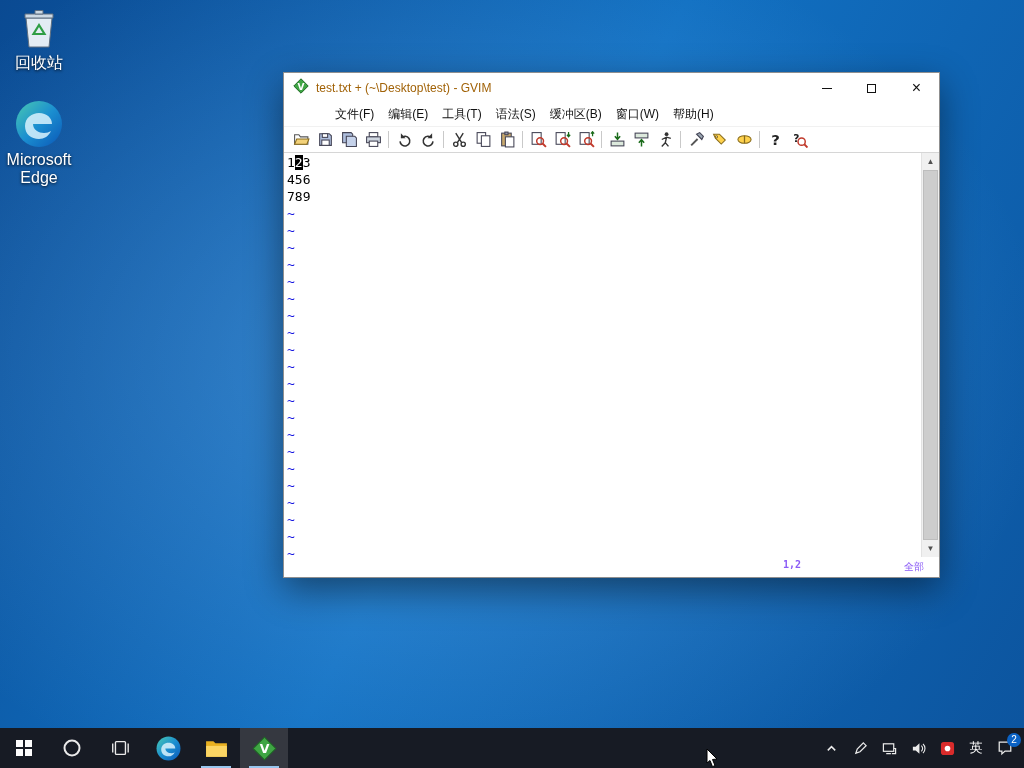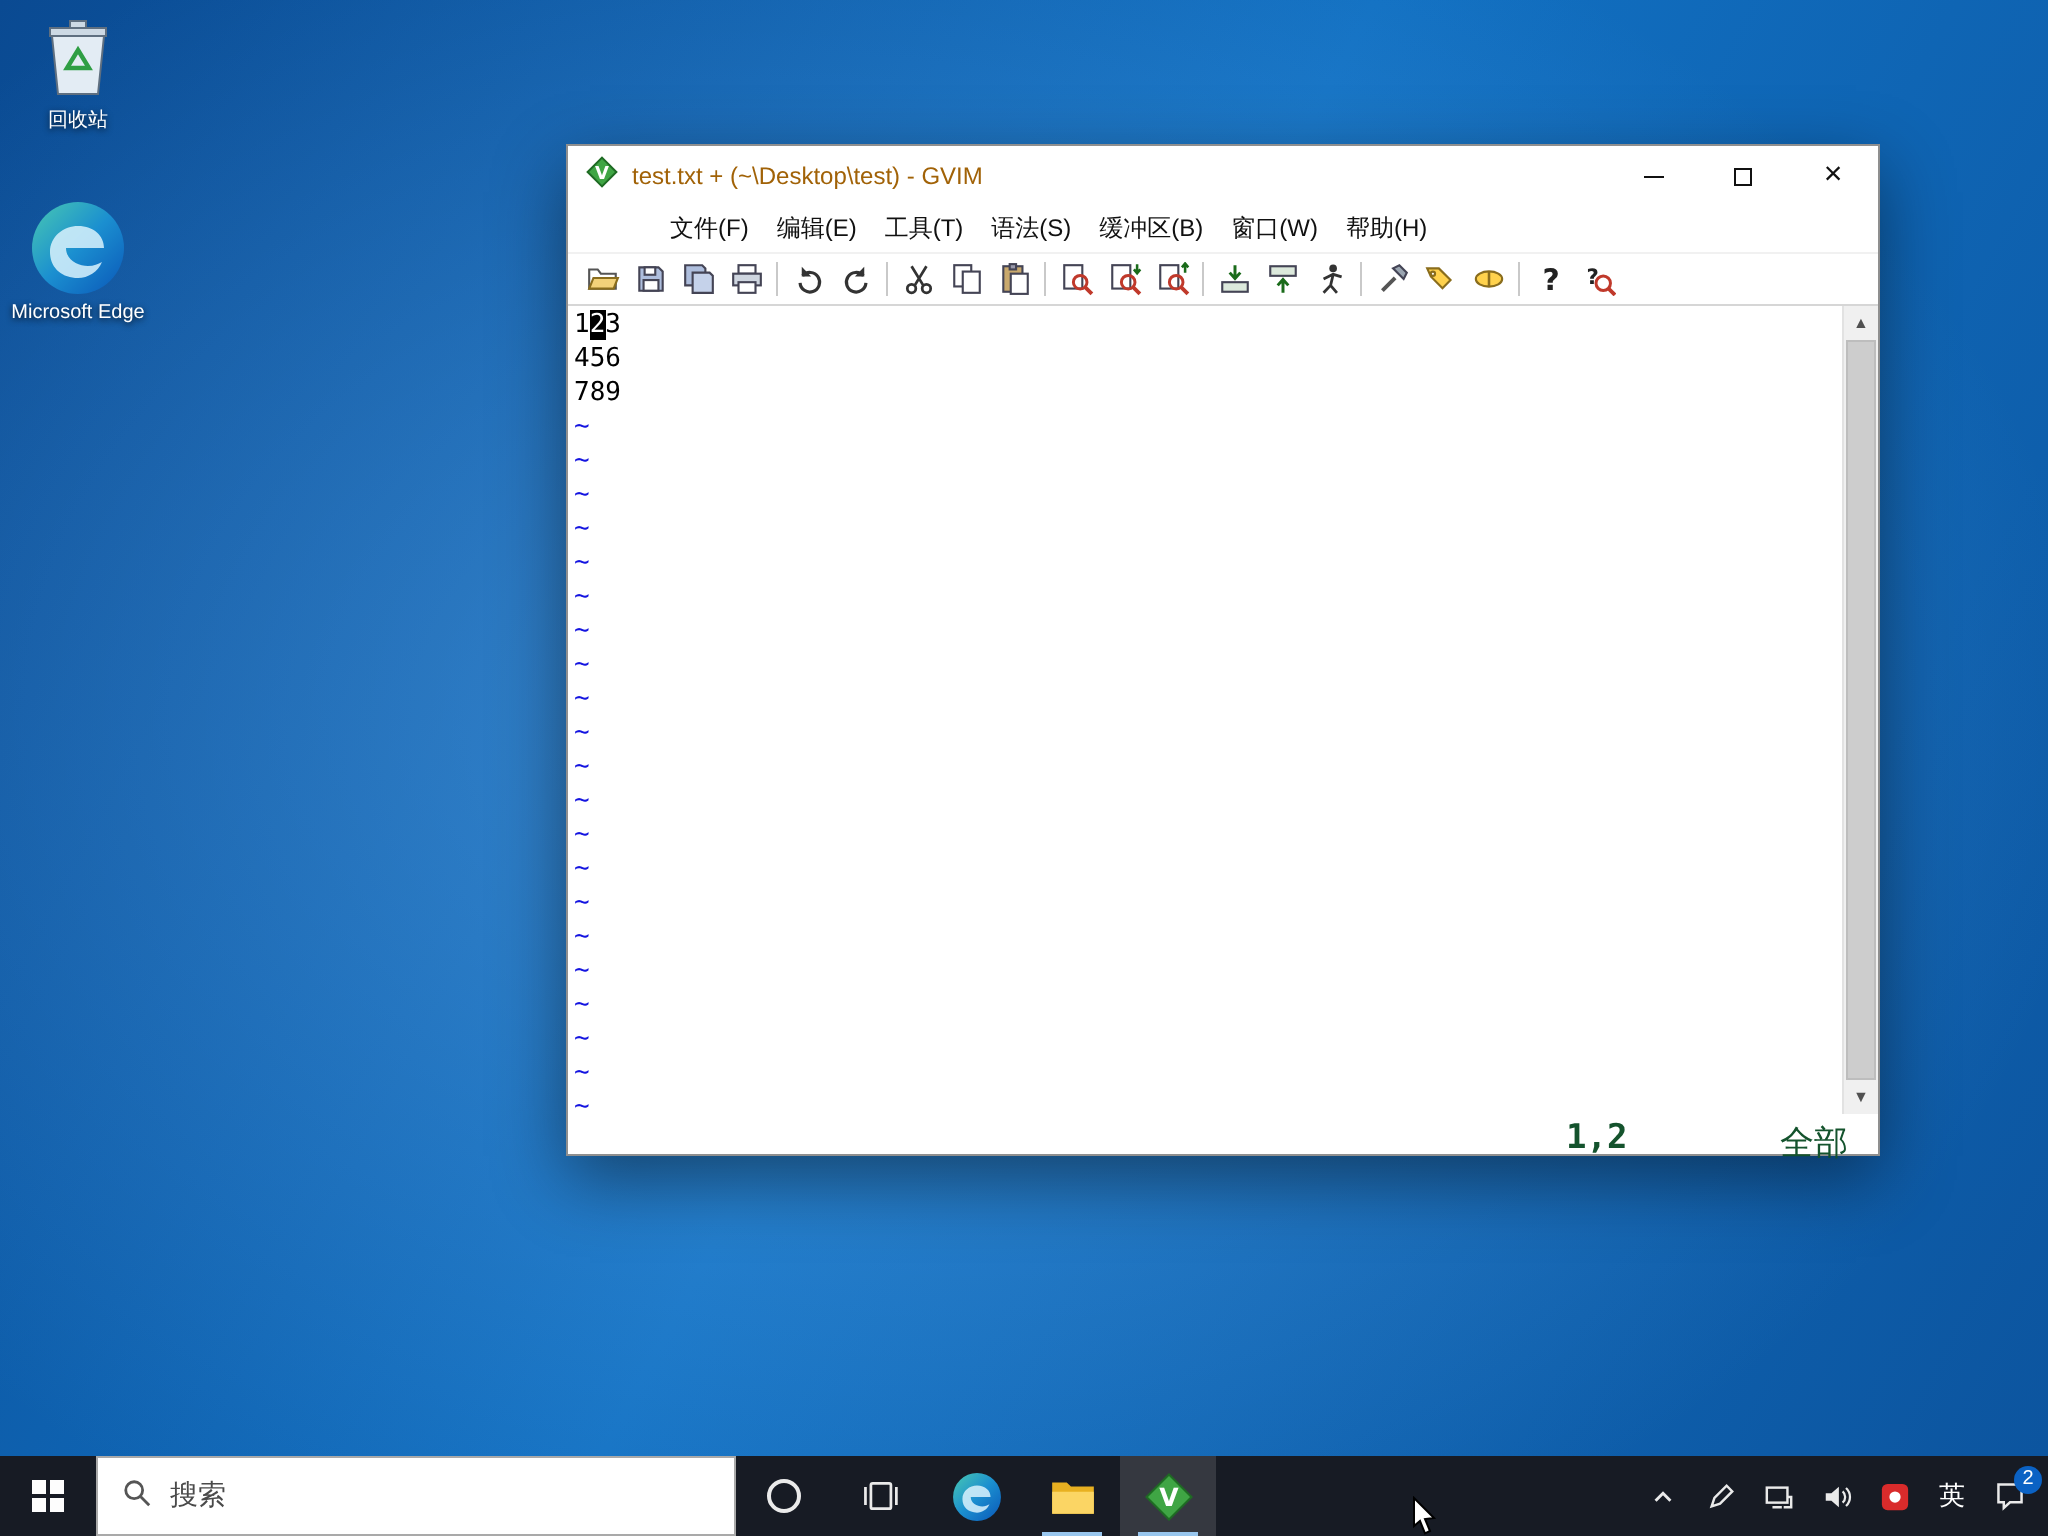--- a/index.html
+++ b/index.html
@@ -5,21 +5,21 @@
   * { box-sizing: border-box; margin: 0; padding: 0; }
   html, body { width: 1024px; height: 768px; }
   body { position: relative; overflow: hidden; font-family: "Liberation Sans","DejaVu Sans",sans-serif; background:#0d5aa8; }
 
   .desktop { position:absolute; inset:0;
     background:
       radial-gradient(ellipse 1000px 740px at 42% 48%, rgba(135,198,255,.35), rgba(135,198,255,0) 62%),
       linear-gradient(118deg,#0a4a92 0%, #1170c2 48%, #0c549e 100%);
   }
 
-  .desktop-icon { position:absolute; width:78px; text-align:center; color:#fff; font-size:10px; text-shadow:0 1px 3px rgba(0,0,0,.85); cursor:default; }
+  .desktop-icon { position:absolute; width:78px; text-align:center; color:#fff; font-size:16px; text-shadow:0 1px 3px rgba(0,0,0,.85); cursor:default; }
   #icon-recycle { left:0; top:8px; }
   #icon-edge { left:0; top:100px; }
   .desktop-icon .glyph { display:flex; justify-content:center; margin-bottom:3px; }
 
   
   .gvim-window { position:absolute; left:283px; top:72px; width:657px; height:506px; background:#fff;
     border:1px solid #8f8f8f; box-shadow:0 12px 34px rgba(0,0,0,.45); display:flex; flex-direction:column; }
   .titlebar { height:30px; display:flex; align-items:center; padding-left:9px; flex:0 0 auto; background:#fff; }
   .title-text { margin-left:7px; font-size:12px; color:#a16207;text-align:center; }
   .win-controls { margin-left:auto; display:flex; height:100%; }
@@ -39,21 +39,21 @@
   .editor { flex:1; position:relative; overflow:hidden; background:#fff; color:#000;
     font-family:"DejaVu Sans Mono","Liberation Mono",monospace; font-size:13px; line-height:17px; padding:1px 0 0 3px; white-space:pre; }
   .ed-line { height:17px; }
   .ed-line.tilde { color:#1414e0; }
   .cursor-block { background:#000; color:#fff; }
 
   .scrollbar { flex:0 0 17px; background:#f0f0f0; border-left:1px solid #e2e2e2; display:flex; flex-direction:column; align-items:center; }
   .sb-arrow { height:17px; width:17px; display:flex; align-items:center; justify-content:center; font-size:8px; color:#505050; }
   .sb-thumb { flex:1; width:15px; background:#cdcdcd; border:1px solid #bdbdbd; }
 
-  .statusbar { height:20px; position:relative; flex:0 0 auto; font-size:17px; color:#14532d; background:#fff; }
+  .statusbar { height:20px; position:relative; flex:0 0 auto; font-size:10px; color:#8b5cf6; background:#fff; }
   .ruler { position:absolute; left:499px; top:2px; font-family:"DejaVu Sans Mono",monospace; font-weight:bold; }
   .scroll-pos { position:absolute; right:15px; top:3px; }
 
   
   .context-menu { position:absolute; left:301px; top:157px; width:162px; background:#f2f2f2; border:1px solid #ababab;
     box-shadow:4px 4px 9px rgba(0,0,0,.35); padding:3px 0; font-size:12px; z-index:60; color:#1a1a1a; }
   .cm-item { height:22px; line-height:22px; padding-left:26px; position:relative; white-space:nowrap; }
   .cm-sep { border-top:1px solid #d5d5d5; margin:3px 1px; }
   .cm-item.annotated::after { content:""; position:absolute; left:21px; top:0; width:74px; height:20px; border:2px solid #e2352b; }
 
@@ -297,29 +297,20 @@
 
 <div class="taskbar">
   <div class="tb-btn">
     <div class="win-logo">
         <span></span>
         <span></span>
         <span></span>
         <span></span>
       </div>
   </div>
-  <div class="search-bar">
-    <span>
-      <svg viewBox="0 0 16 16" width="15" height="15">
-          <circle cx="6.5" cy="6.5" r="4.5" fill="none" stroke="#555" stroke-width="1.5"></circle>
-          <path d="M10 10l4.5 4.5" stroke="#555" stroke-width="1.5"></path>
-        </svg>
-    </span>
-    <span>搜索</span>
-  </div>
   <div class="tb-btn">
     <svg viewBox="0 0 20 20" width="20" height="20">
         <circle cx="10" cy="10" r="7.5" fill="none" stroke="#eaeaea" stroke-width="2"></circle>
       </svg>
   </div>
   <div class="tb-btn">
     <svg viewBox="0 0 22 22" width="20" height="20">
         <rect x="6" y="4" width="11" height="14" rx="1" fill="none" stroke="#eaeaea" stroke-width="1.5"></rect>
         <path d="M3 6v10M20 6v10" stroke="#eaeaea" stroke-width="1.5"></path>
       </svg>

